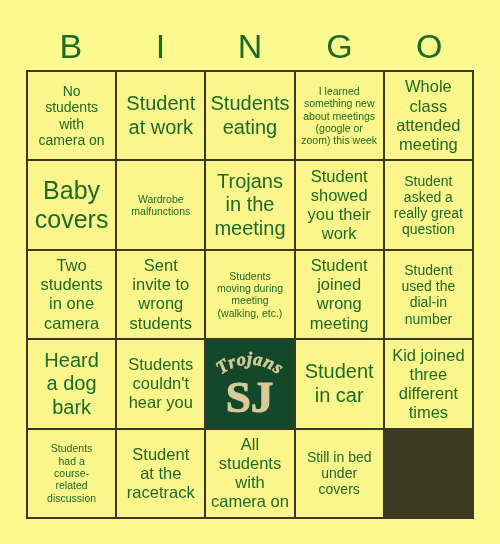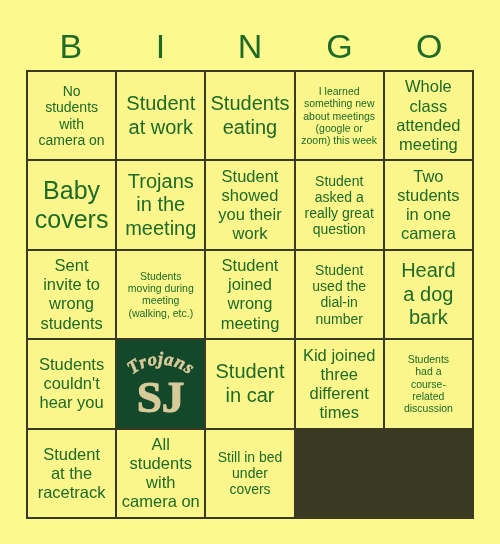--- a/index.html
+++ b/index.html
@@ -140,20 +140,24 @@
       <div class="cell fs-md">
         <span class="cell-text">Whole
 class
 attended
 meeting</span>
       </div>
       <div class="cell fs-xl">
         <span class="cell-text">Baby
 covers</span>
       </div>
+      <div class="cell fs-xs">
+        <span class="cell-text">Wardrobe
+malfunctions</span>
+      </div>
       <div class="cell fs-lg">
         <span class="cell-text">Trojans
 in the
 meeting</span>
       </div>
       <div class="cell fs-md">
         <span class="cell-text">Student
 showed
 you their
 work</span>

